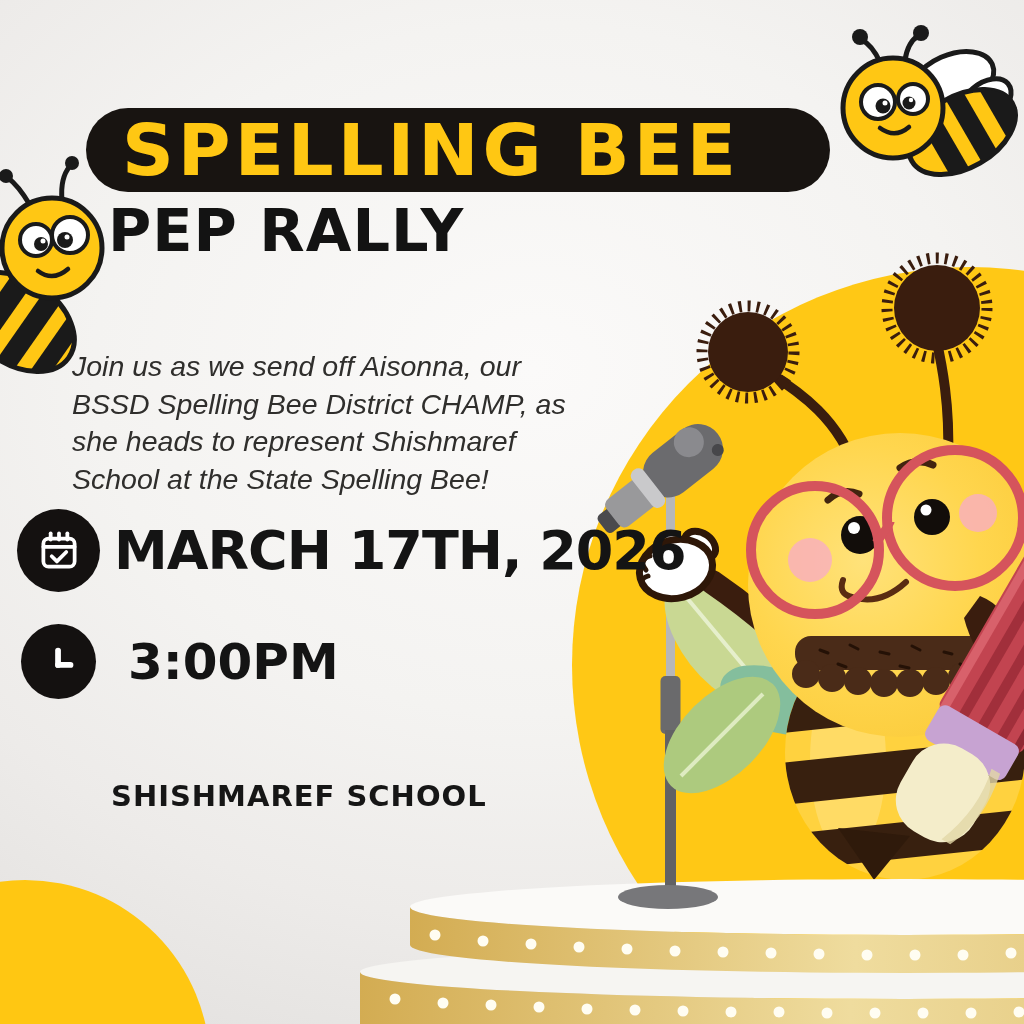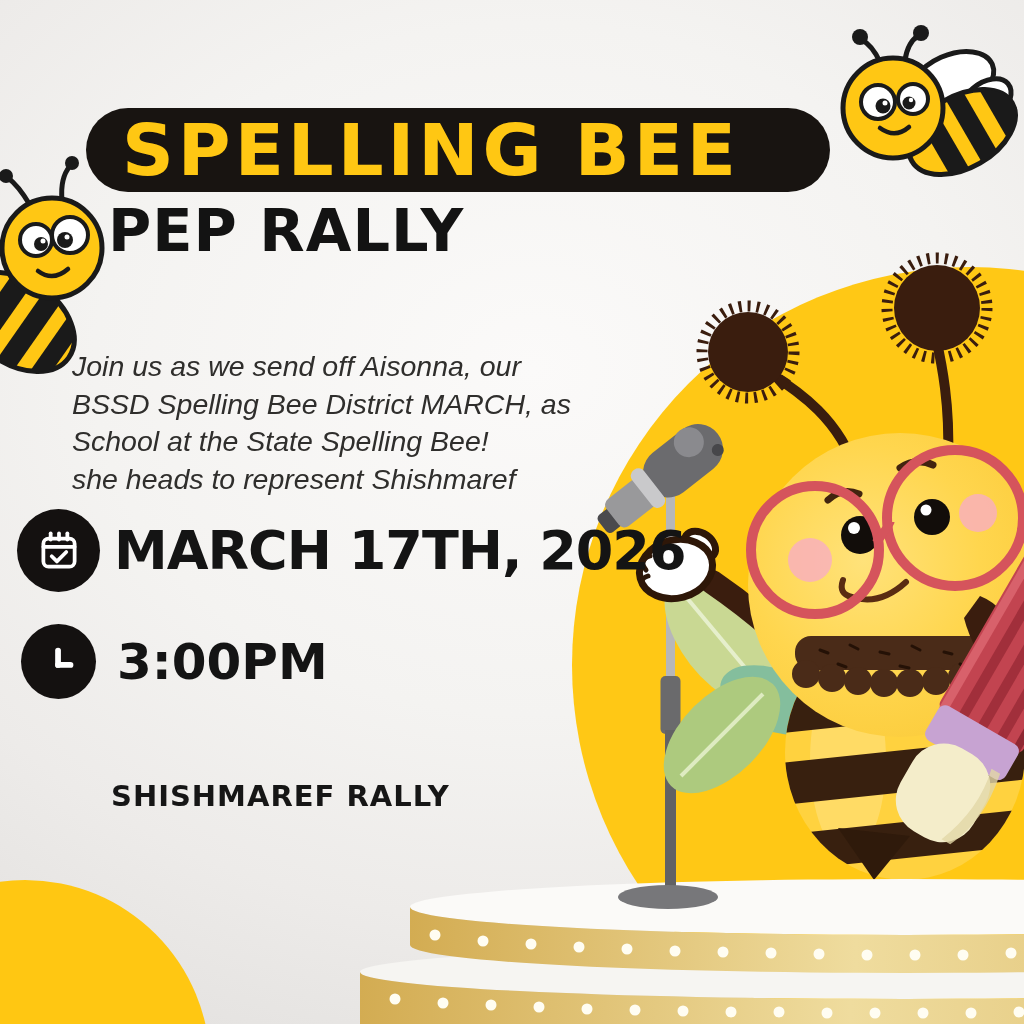--- a/index.html
+++ b/index.html
@@ -43,21 +43,21 @@
     flex:0 0 auto;
   }
   .disc-cal{width:83px;height:83px;}
   .disc-clock{width:75px;height:75px;}
   .date-text{
     margin-left:14px;
     font-family:"DejaVu Sans", sans-serif;
     font-weight:bold;font-size:54px;letter-spacing:-1px;color:#141414;white-space:nowrap;
   }
   .time-text{
-    margin-left:21px;
+    margin-left:32px;
     font-family:"DejaVu Sans", sans-serif;
     font-weight:bold;font-size:50px;color:#141414;white-space:nowrap;
   }
   .school{
     position:absolute;left:111px;top:779px;z-index:3;
     font-family:"DejaVu Sans", sans-serif;
     font-weight:bold;font-size:29px;letter-spacing:1px;color:#161616;white-space:nowrap;
   }
 </style>
 </head>
@@ -285,23 +285,23 @@
   </svg>
 
   <div class="title-badge">
     <span>SPELLING BEE</span>
   </div>
 
   <div class="pep-rally">PEP RALLY</div>
 
   <div class="description">
     <div>Join us as we send off Aisonna, our</div>
-    <div>BSSD Spelling Bee District MARCH, as</div>
+    <div>BSSD Spelling Bee District CHAMP, as</div>
+    <div>she heads to represent Shishmaref</div>
     <div>School at the State Spelling Bee!</div>
-    <div>she heads to represent Shishmaref</div>
   </div>
 
   <div class="info-row row-date">
     <span class="icon-disc disc-cal">
       <svg width="50" height="50" viewBox="0 0 48 48">
         <g fill="none" stroke="#ffffff" stroke-width="3.6" stroke-linecap="round" stroke-linejoin="round">
           <rect x="9" y="12" width="30" height="27" rx="5"></rect>
           <line x1="9" y1="20" x2="39" y2="20"></line>
           <line x1="16" y1="7" x2="16" y2="13"></line>
           <line x1="24" y1="7" x2="24" y2="13"></line>
@@ -318,15 +318,15 @@
       <svg width="46" height="46" viewBox="0 0 48 48">
         <g fill="none" stroke="#ffffff" stroke-width="6" stroke-linecap="round">
           <line x1="23" y1="12" x2="23" y2="27"></line>
           <line x1="23" y1="27" x2="36" y2="27"></line>
         </g>
       </svg>
     </span>
     <span class="time-text">3:00PM</span>
   </div>
 
-  <div class="school">SHISHMAREF RALLY</div>
+  <div class="school">SHISHMAREF SCHOOL</div>
 
 </div>
 
 </body></html>

